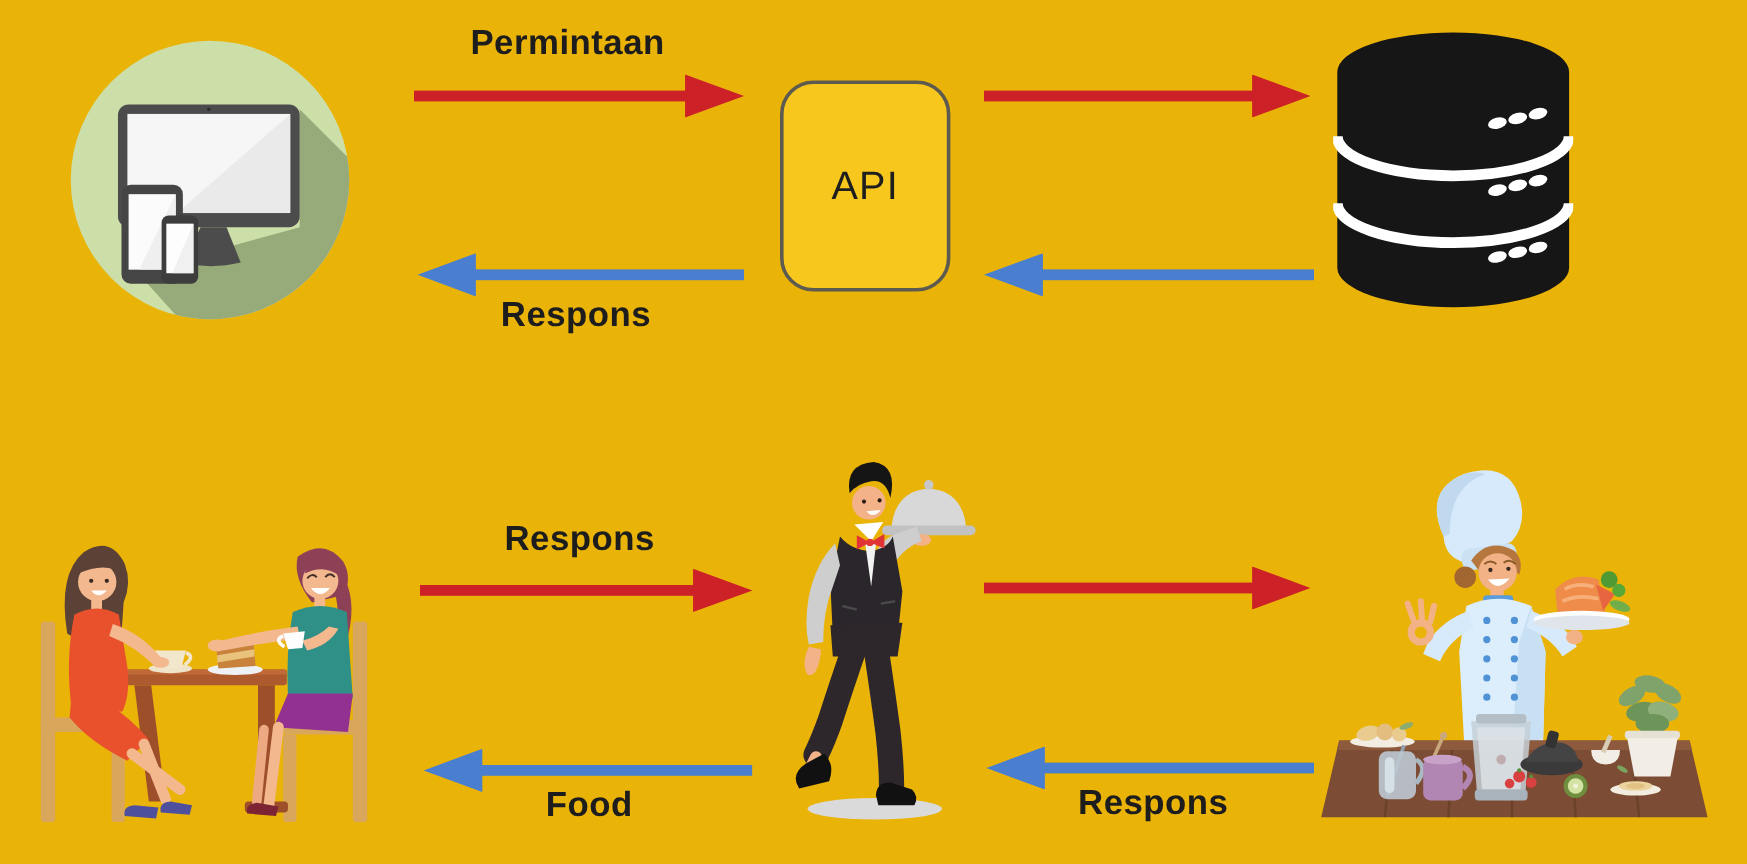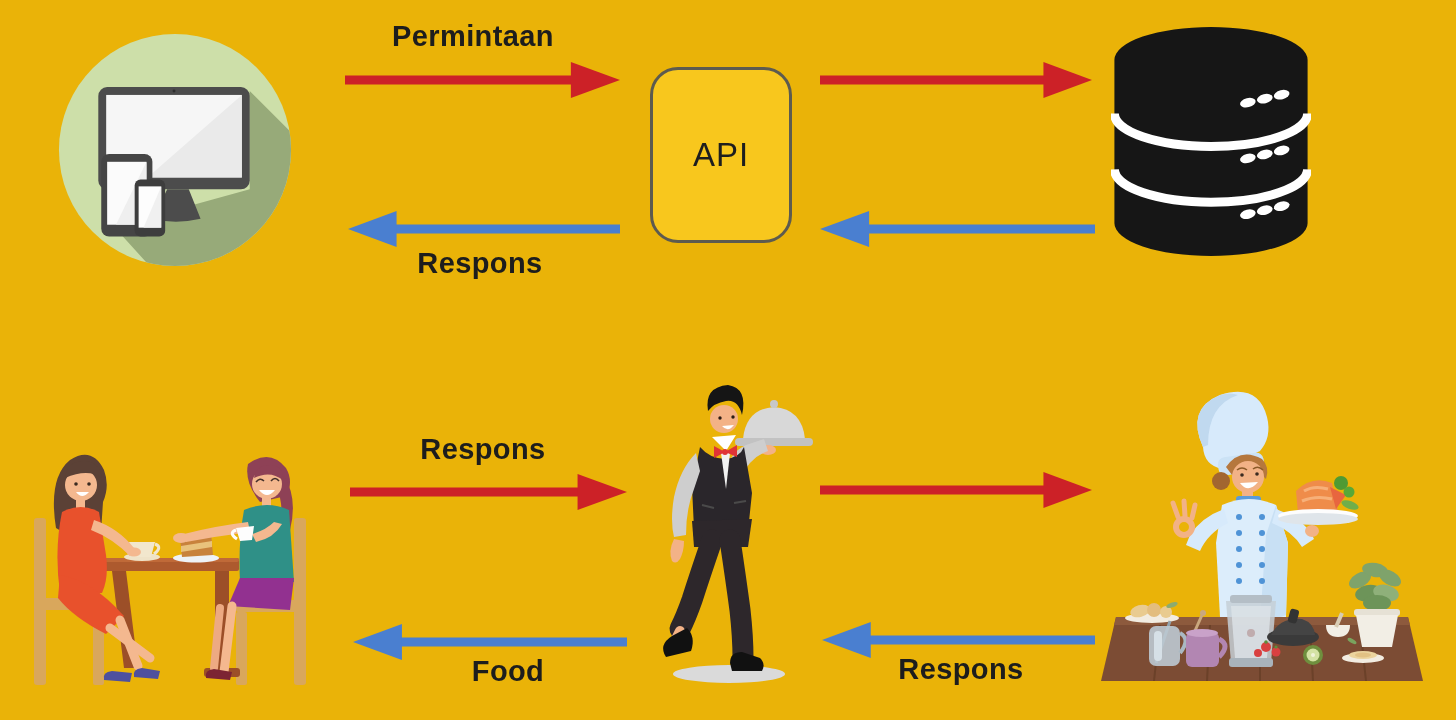--- a/index.html
+++ b/index.html
@@ -337,15 +337,15 @@
       <polygon points="230,0 280,18 230,36"></polygon>
   </svg>
 
   <div class="label" style="left:961px;top:653px;">Respons</div>
 
   <svg class="arrow blue left" style="left:353px;top:624px;width:274px;" viewBox="0 0 280 36" preserveAspectRatio="none">
     <rect x="0" y="13.5" width="234" height="9"></rect>
       <polygon points="230,0 280,18 230,36"></polygon>
   </svg>
 
-  <div class="label" style="left:491px;top:655px;margin-left:17px;">Food</div>
+  <div class="label" style="left:491px;top:655px;">Food</div>
 
 </div>
 
 </body></html>

